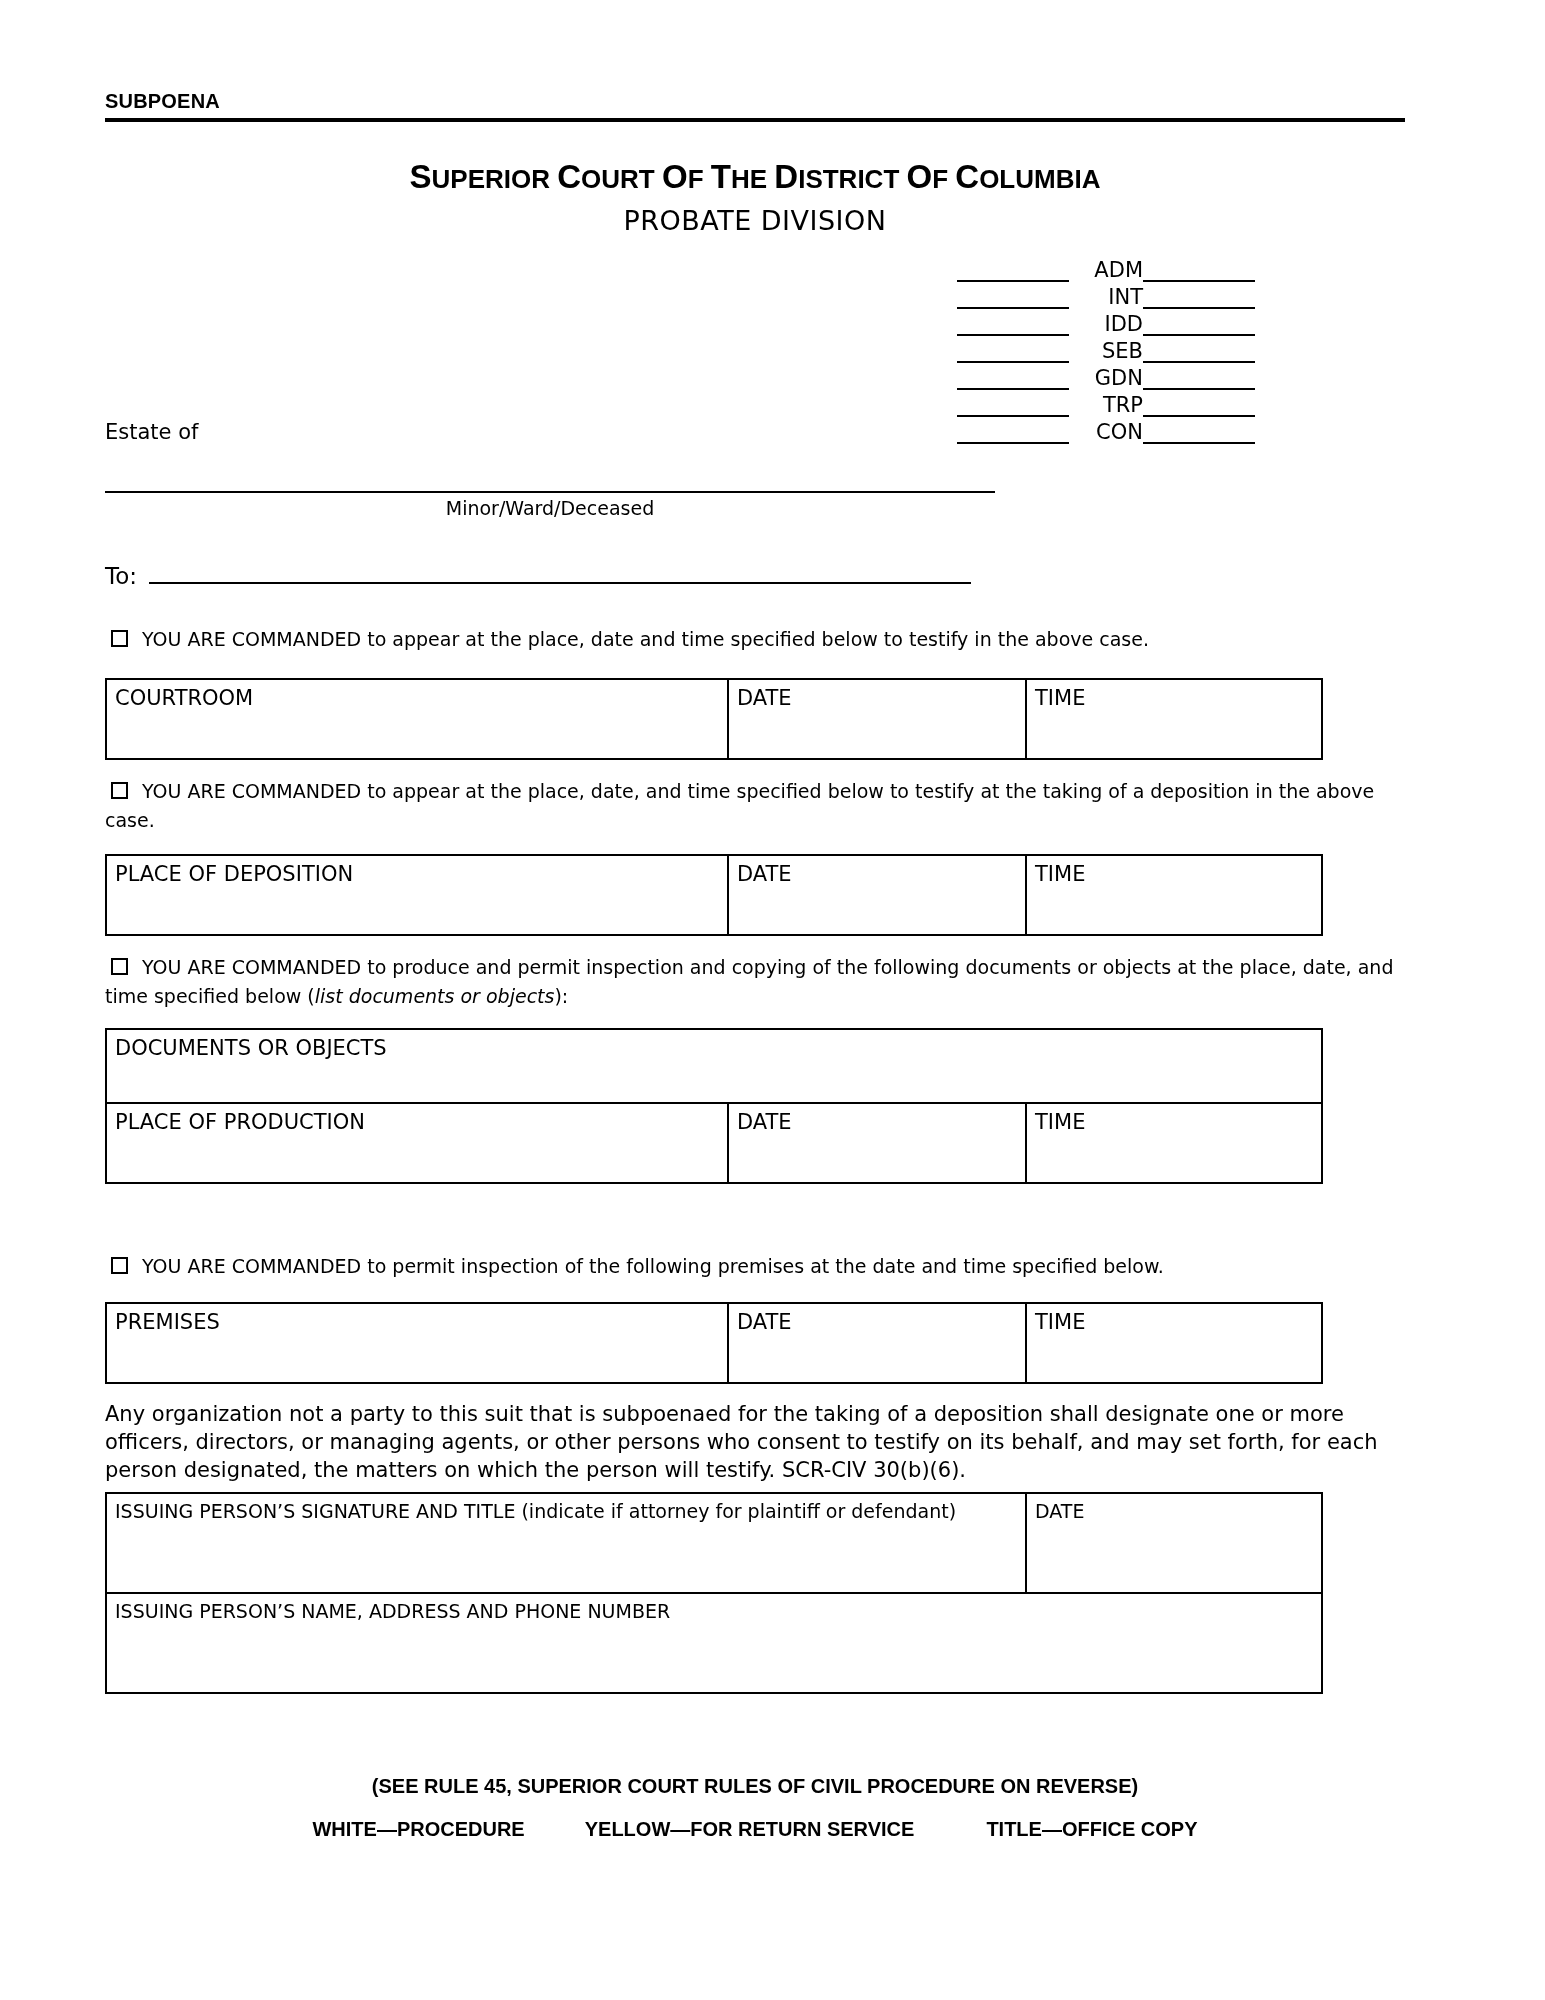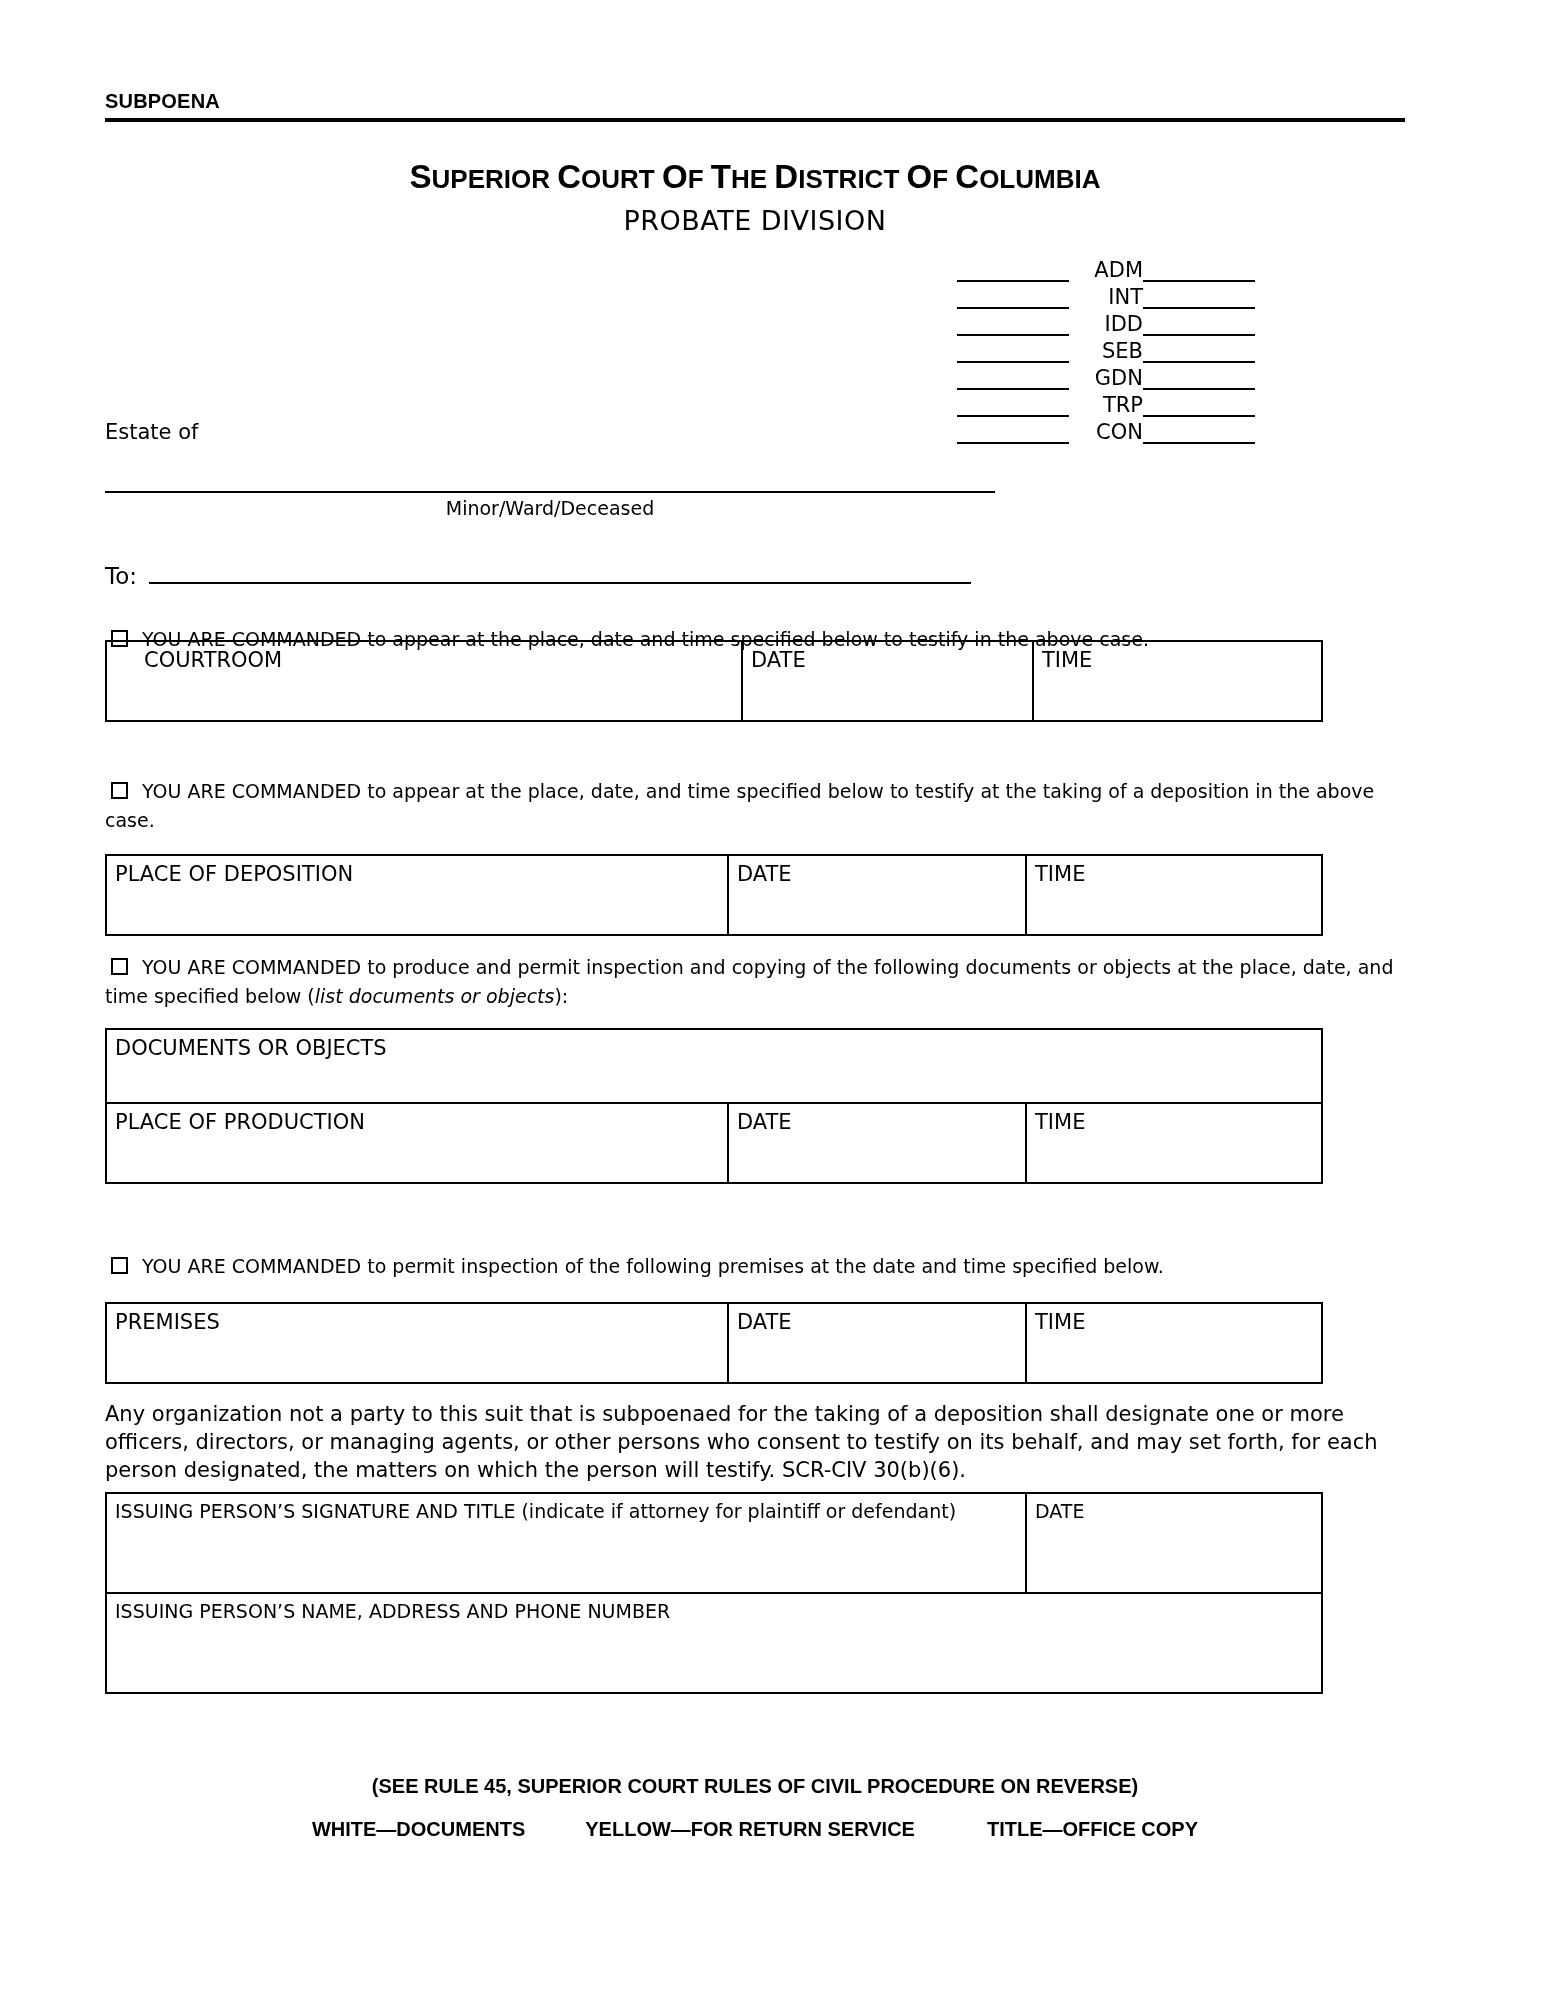--- a/index.html
+++ b/index.html
@@ -303,21 +303,21 @@
 
   <div class="to-row">
     <span class="to-label">To:</span>
     <span class="to-line"></span>
   </div>
 
   <div class="cmd" style="top:625px;">
     <span class="cbox"></span><span>YOU ARE COMMANDED to appear at the place, date and time specified below to testify in the above case.</span>
   </div>
 
-  <div class="tbl" style="top:640px;padding-left:29px;">
+  <div class="tbl" style="top:678px;">
     <div class="trow">
       <div class="cell c-wide h78">COURTROOM</div>
       <div class="cell c-date h78">DATE</div>
       <div class="cell c-time h78">TIME</div>
     </div>
   </div>
 
   <div class="cmd" style="top:777px;">
     <span class="cbox"></span><span>YOU ARE COMMANDED to appear at the place, date, and time specified below to testify at the taking of a deposition in the above case.</span>
   </div>
@@ -364,17 +364,17 @@
       <div class="issue-cell i-sig h98">ISSUING PERSON’S SIGNATURE AND TITLE (indicate if attorney for plaintiff or defendant)</div>
       <div class="issue-cell i-date h98">DATE</div>
     </div>
     <div class="trow">
       <div class="issue-cell c-full h98">ISSUING PERSON’S NAME, ADDRESS AND PHONE NUMBER</div>
     </div>
   </div>
 
   <div class="foot1">(SEE RULE 45, SUPERIOR COURT RULES OF CIVIL PROCEDURE ON REVERSE)</div>
   <div class="foot2">
-    <span class="fg1">WHITE—DOCUMENTS</span><span class="fg2">YELLOW—FOR RETURN SERVICE</span><span>TITLE—OFFICE COPY</span>
+    <span class="fg1">WHITE—PROCEDURE</span><span class="fg2">YELLOW—FOR RETURN SERVICE</span><span>TITLE—OFFICE COPY</span>
   </div>
 
 </div>
 </div>
 
 </body></html>

